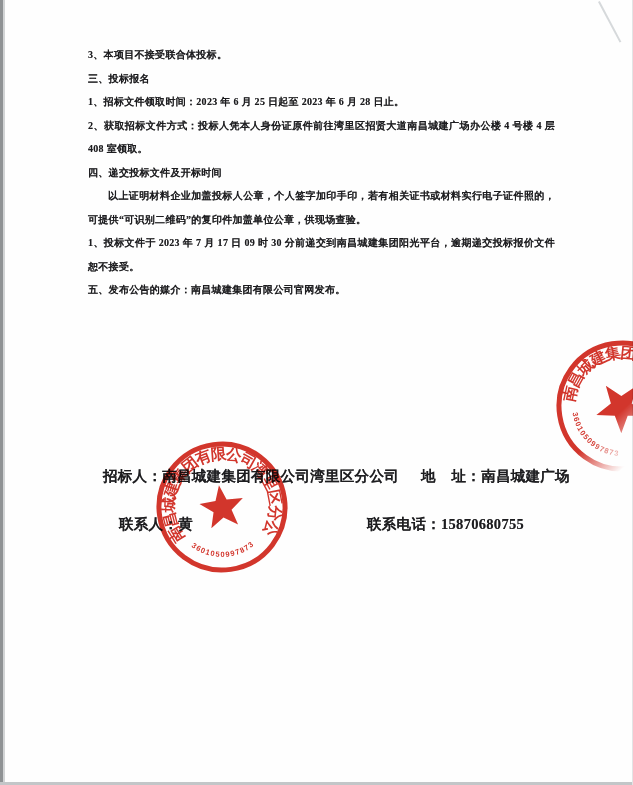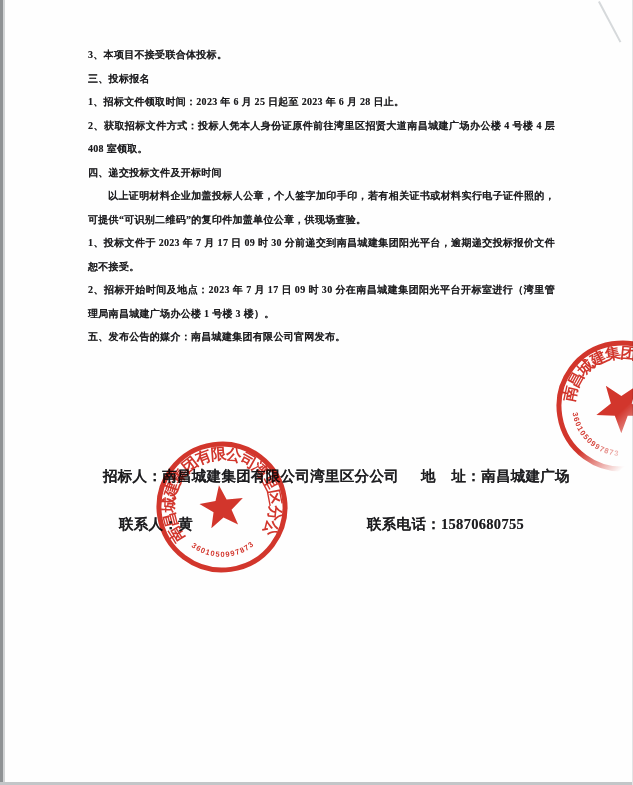--- a/index.html
+++ b/index.html
@@ -111,21 +111,20 @@
   <div class="crease"></div>
 
   <div class="doc-body" id="paragraphs">
       <div class="para">3、本项目不接受联合体投标。</div>
       <div class="para">三、投标报名</div>
       <div class="para">1、招标文件领取时间：2023 年 6 月 25 日起至 2023 年 6 月 28 日止。</div>
       <div class="para">2、获取招标文件方式：投标人凭本人身份证原件前往湾里区招贤大道南昌城建广场办公楼 4 号楼 4 层 408 室领取。</div>
       <div class="para">四、递交投标文件及开标时间</div>
       <div class="para indent">以上证明材料企业加盖投标人公章，个人签字加印手印，若有相关证书或材料实行电子证件照的，可提供“可识别二维码”的复印件加盖单位公章，供现场查验。</div>
       <div class="para">1、投标文件于 2023 年 7 月 17 日 09 时 30 分前递交到南昌城建集团阳光平台，逾期递交投标报价文件恕不接受。</div>
-      <div class="para">2、招标开始时间及地点：2023 年 7 月 17 日 09 时 30 分在南昌城建集团阳光平台开标室进行（湾里管理局南昌城建广场办公楼 1 号楼 3 楼）。</div>
       <div class="para">五、发布公告的媒介：南昌城建集团有限公司官网发布。</div>
     </div>
 
   <div class="footer-line1"><span>招标人：</span><span>南昌城建集团有限公司湾里区分公司</span><span class="addr-label">地    址：</span><span>南昌城建广场</span></div>
 
   <div class="footer-line2">
     <span class="contact-block"><span>联系人：</span><span>黄</span></span>
     <span class="phone-block"><span>联系电话：</span><span>15870680755</span></span>
   </div>
 

